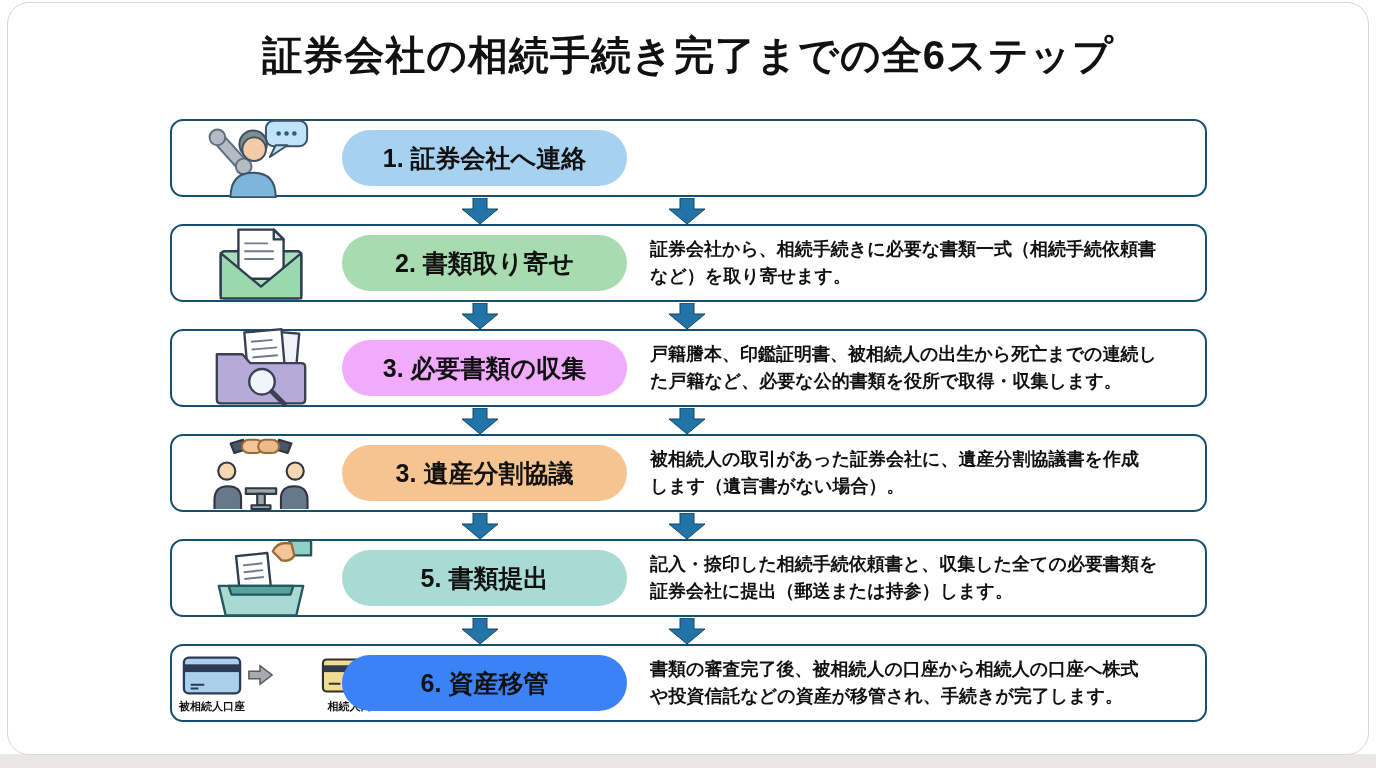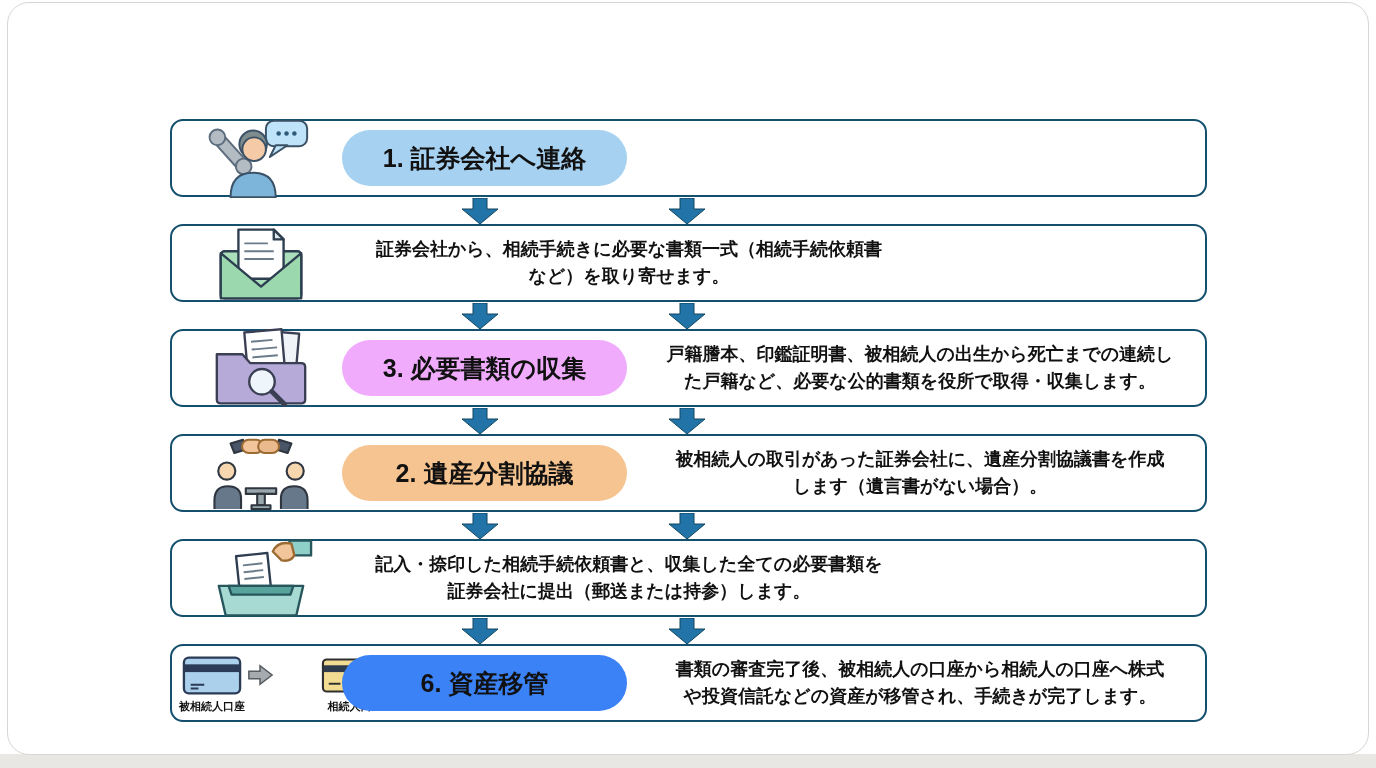--- a/index.html
+++ b/index.html
@@ -9,21 +9,21 @@
   .bottom-strip { position:absolute; left:0; bottom:0; width:100%; height:14px; background:#e9e7e3; }
 
   .panel { position:absolute; left:7px; right:7px; top:2px; bottom:13px;
     background:#ffffff; border:1px solid #d8d6d2; border-radius:22px; }
 
   .content { position:absolute; inset:0; z-index:2; }
 
   .title { position:absolute; top:28px; left:0; width:100%; text-align:center;
     font-size:40px; font-weight:700; color:#111; letter-spacing:1px; }
 
-  .flow { position:absolute; left:170px; top:119px; width:1037px;text-align:center; }
+  .flow { position:absolute; left:170px; top:119px; width:1037px; }
 
   .step-card { display:flex; align-items:center; width:1037px; height:78px;
     background:#fff; border:2.5px solid #14506e; border-radius:13px; }
 
   .icon-box { width:150px; margin-left:14px; display:flex; justify-content:center;
     align-items:center; flex:none; }
 
   .pill { margin-left:6px; width:285px; height:56px; flex:none; border-radius:28px;
     display:flex; align-items:center; justify-content:center;
     font-size:25px; font-weight:700; color:#111; }
@@ -43,20 +43,21 @@
   .t-arrow { margin:12px 2px 0 2px; }
 </style>
 </head>
 <body>
 
 <div class="bottom-strip"></div>
 <div class="panel"></div>
 
 <div class="content">
 
+  <div class="title">証券会社の相続手続き完了までの全6ステップ</div>
 
   <div class="flow">
 
     <div class="step-card">
       <div class="icon-box">
         <svg width="108" height="80" viewBox="0 0 110 80">
           <g stroke="#3a5166" stroke-width="2" stroke-linejoin="round">
             <rect x="60" y="2" width="42" height="26" rx="8" fill="#bfe3f8"></rect>
             <path d="M70 27 L64 39 L82 27 z" fill="#bfe3f8"></path>
             <g transform="rotate(-42 26 36)">
@@ -91,20 +92,23 @@
       <div class="icon-box">
         <svg width="108" height="80" viewBox="0 0 110 80">
           <g stroke="#2c3e50" stroke-width="2.4" stroke-linejoin="round">
             <rect x="14" y="28" width="82" height="48" rx="4" fill="#abdfbb"></rect>
             <path d="M32 6 h36 l10 10 v40 H32 z" fill="#ffffff"></path>
             <path d="M68 6 l10 10 h-10 z" fill="#dfe8ee"></path>
             <path d="M38 20 h24 M38 28 h30 M38 36 h30" stroke="#6b7b8a" stroke-width="2"></path>
             <path d="M14 30 L55 64 L96 30 L96 76 L14 76 z" fill="#9bd8ae"></path>
           </g>
         </svg>
+      </div>
+      <div class="pill" style="background: rgb(168, 220, 176);">
+        <span>2. 書類取り寄せ</span>
       </div>
       <div class="desc">証券会社から、相続手続きに必要な書類一式（相続手続依頼書
 など）を取り寄せます。</div>
     </div>
 
     <div class="arrow-gap">
       <svg class="arrow-a" width="38" height="26" viewBox="0 0 38 26">
           <path d="M12 0 h14 v11 h11 L19 26 L1 11 h11 z" fill="#2273a8" stroke="#10475f" stroke-width="1"></path>
         </svg>
       <svg class="arrow-b" width="38" height="26" viewBox="0 0 38 26">
@@ -157,21 +161,21 @@
             <path d="M11 78 v-9 q0 -15 14 -15 q14 0 14 13 v11" fill="#66788a"></path>
             <circle cx="96" cy="38" r="9" fill="#f6d7b0"></circle>
             <path d="M109 78 v-9 q0 -15 -14 -15 q-14 0 -14 13 v11" fill="#66788a"></path>
             <rect x="44" y="56" width="32" height="6" fill="#9aa7ad"></rect>
             <rect x="56" y="62" width="8" height="12" fill="#9aa7ad"></rect>
             <rect x="50" y="74" width="20" height="4" fill="#9aa7ad"></rect>
           </g>
         </svg>
       </div>
       <div class="pill" style="background: rgb(246, 196, 144);">
-        <span>2. 遺産分割協議</span>
+        <span>3. 遺産分割協議</span>
       </div>
       <div class="desc">被相続人の取引があった証券会社に、遺産分割協議書を作成
 します（遺言書がない場合）。</div>
     </div>
 
     <div class="arrow-gap">
       <svg class="arrow-a" width="38" height="26" viewBox="0 0 38 26">
           <path d="M12 0 h14 v11 h11 L19 26 L1 11 h11 z" fill="#2273a8" stroke="#10475f" stroke-width="1"></path>
         </svg>
       <svg class="arrow-b" width="38" height="26" viewBox="0 0 38 26">
@@ -186,20 +190,23 @@
             <rect x="84" y="2" width="22" height="15" fill="#8fd0c8"></rect>
             <path d="M86 5 q-14 -3 -19 8 l9 9 q9 2 13 -5 z" fill="#f2c59b" stroke="#9c6b33"></path>
             <g transform="rotate(-6 48 40)">
               <rect x="32" y="16" width="32" height="42" fill="#ffffff" stroke="#2c3e50"></rect>
               <path d="M38 26 h20 M38 33 h20 M38 40 h20" stroke="#6b7b8a" stroke-width="2"></path>
             </g>
             <path d="M12 48 h86 l-7 30 H19 z" fill="#a6dad3"></path>
             <path d="M22 48 h66 l-3 9 H25 z" fill="#58a39b"></path>
           </g>
         </svg>
+      </div>
+      <div class="pill" style="background: rgb(168, 219, 212);">
+        <span>5. 書類提出</span>
       </div>
       <div class="desc">記入・捺印した相続手続依頼書と、収集した全ての必要書類を
 証券会社に提出（郵送または持参）します。</div>
     </div>
 
     <div class="arrow-gap">
       <svg class="arrow-a" width="38" height="26" viewBox="0 0 38 26">
           <path d="M12 0 h14 v11 h11 L19 26 L1 11 h11 z" fill="#2273a8" stroke="#10475f" stroke-width="1"></path>
         </svg>
       <svg class="arrow-b" width="38" height="26" viewBox="0 0 38 26">

